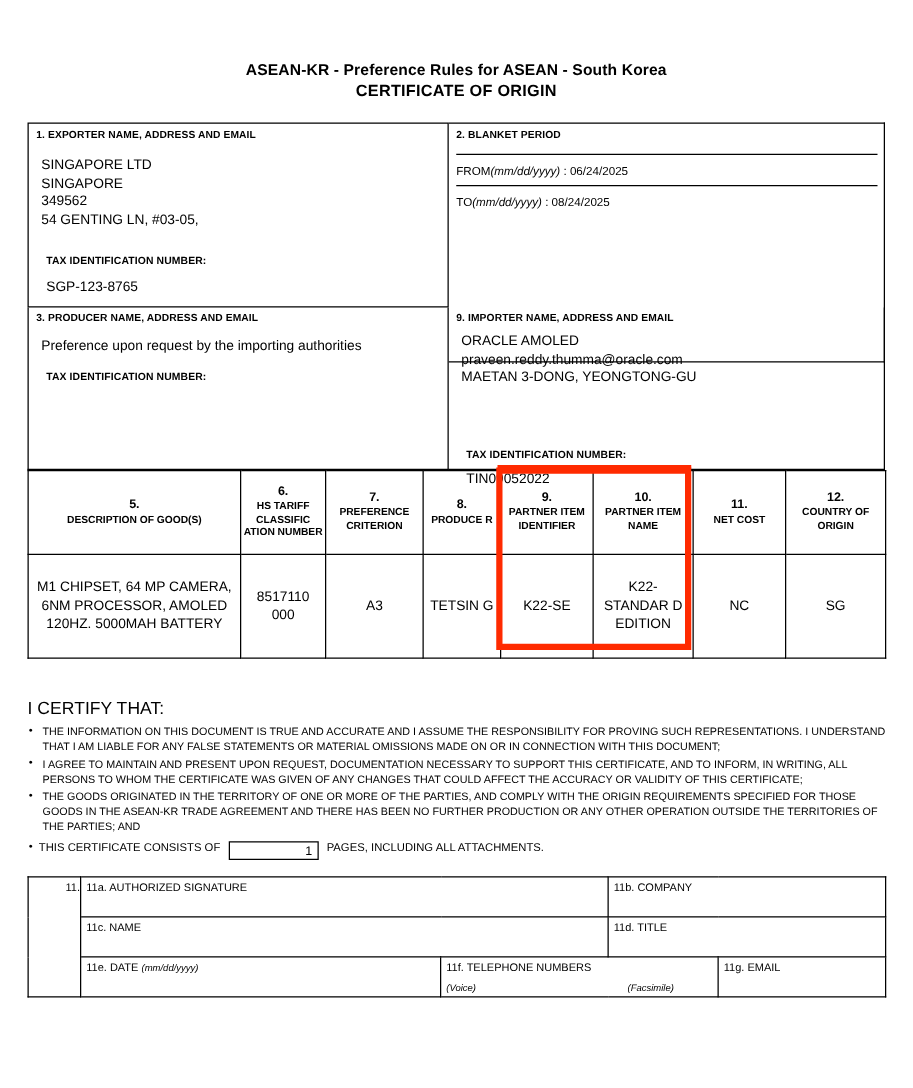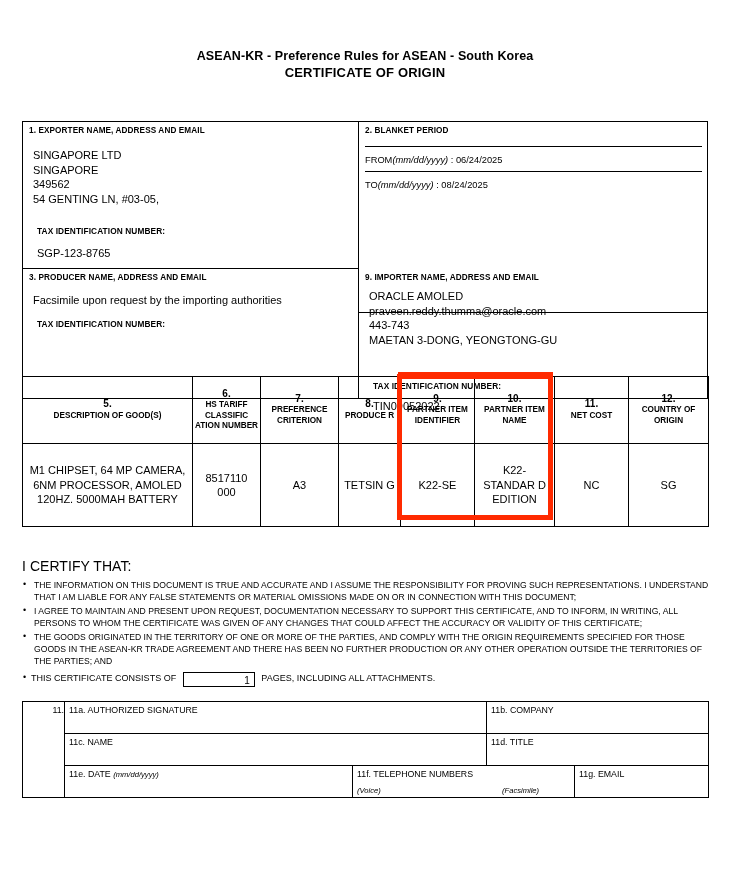--- a/index.html
+++ b/index.html
@@ -44,21 +44,21 @@
     line-height: 17px;
     letter-spacing: 0.2px;
   }
 
   
   .frame {
     position: absolute;
     box-sizing: border-box;
   }
   .bt { border-top: 1.6px solid #000; }
-  .bb { border-bottom: 1.6px solid #000; margin-top: 23px; }
+  .bb { border-bottom: 1.6px solid #000; }
   .bl { border-left: 1.6px solid #000; }
   .br { border-right: 1.6px solid #000; }
 
   .hdr {
     font-size: 8.2px;
     font-weight: bold;
     letter-spacing: 0.1px;
     line-height: 11px;
   }
   .val {
@@ -278,31 +278,30 @@
     <div class="period-row" style="top:24px;">
       <span>FROM</span><span class="ital">(mm/dd/yyyy)</span><span> :  </span><span class="pv">06/24/2025</span>
     </div>
     <div class="period-row" style="top:49px;">
       <span>TO</span><span class="ital">(mm/dd/yyyy)</span><span> : </span><span class="pv">08/24/2025</span>
     </div>
   </div>
 
   <div class="frame bb bl br" id="box3">
     <div class="boxlabel hdr">3. PRODUCER NAME, ADDRESS AND EMAIL</div>
-    <div class="boxbody val" style="top:24px;">Facsimile upon request by the importing authorities</div>
+    <div class="boxbody val" style="top:24px;">Preference upon request by the importing authorities</div>
     <div class="boxbody tin-label" style="top:50px;left:14px;">TAX IDENTIFICATION NUMBER:</div>
     <div class="boxbody val" style="top:70px;left:14px;"></div>
   </div>
 
   <div class="frame bb br" id="box4">
     <div class="boxlabel hdr">9. IMPORTER NAME, ADDRESS AND EMAIL</div>
     <div class="boxbody val" style="top:20px;">
       <div>ORACLE AMOLED</div>
       <div>praveen.reddy.thumma@oracle.com</div>
-      <div>443-743</div>
       <div>MAETAN 3-DONG, YEONGTONG-GU</div>
     </div>
     <div class="boxbody tin-label" style="top:112px;left:14px;">TAX IDENTIFICATION NUMBER:</div>
     <div class="boxbody val" style="top:130px;left:14px;">TIN09052022</div>
   </div>
 
   <div id="goods">
     <table class="goods">
       <colgroup>
         <col style="width:170px">

